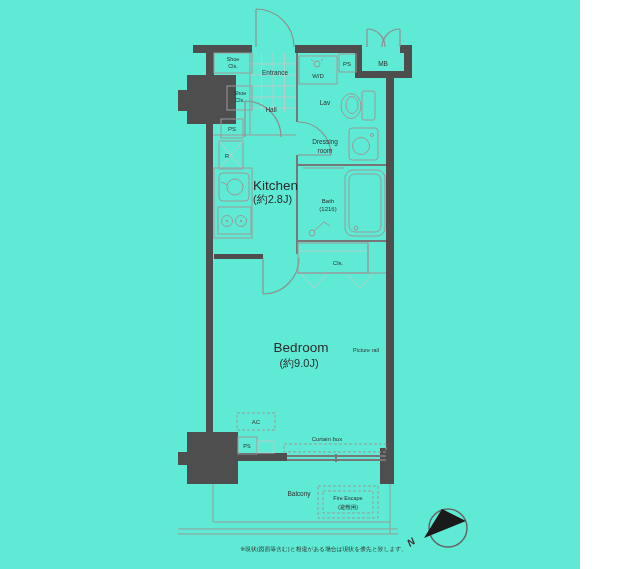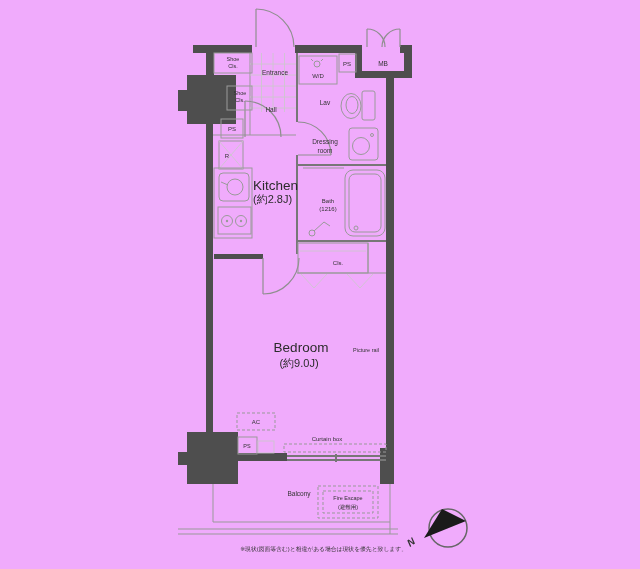--- a/index.html
+++ b/index.html
@@ -1,16 +1,16 @@
 <!DOCTYPE html>
 <html><head>
 <meta charset="utf-8">
 <style>
   html,body{margin:0;padding:0;background:#ffffff;}
-  .stage{position:relative;width:640px;height:569px;background:#f0abfc;overflow:hidden;
+  .stage{position:relative;width:580px;height:569px;background:#5eead4;overflow:hidden;
          font-family:"Liberation Sans", sans-serif;}
   svg{display:block;}
   text{fill:#333;font-family:"Liberation Sans","DejaVu Sans",sans-serif;}
   .room-title{fill:#2b2b2b;}
   .wall{fill:#4e4e4e;}
   .thinwall{stroke:#777;stroke-width:2;fill:none;}
   .line{stroke:#999;stroke-width:1;fill:none;}
   .lite{stroke:#c9c9c9;stroke-width:0.8;fill:none;}
   .fix{stroke:#9a9a9a;stroke-width:1;fill:none;}
   .door{stroke:#8f8f8f;stroke-width:1.2;fill:none;}

